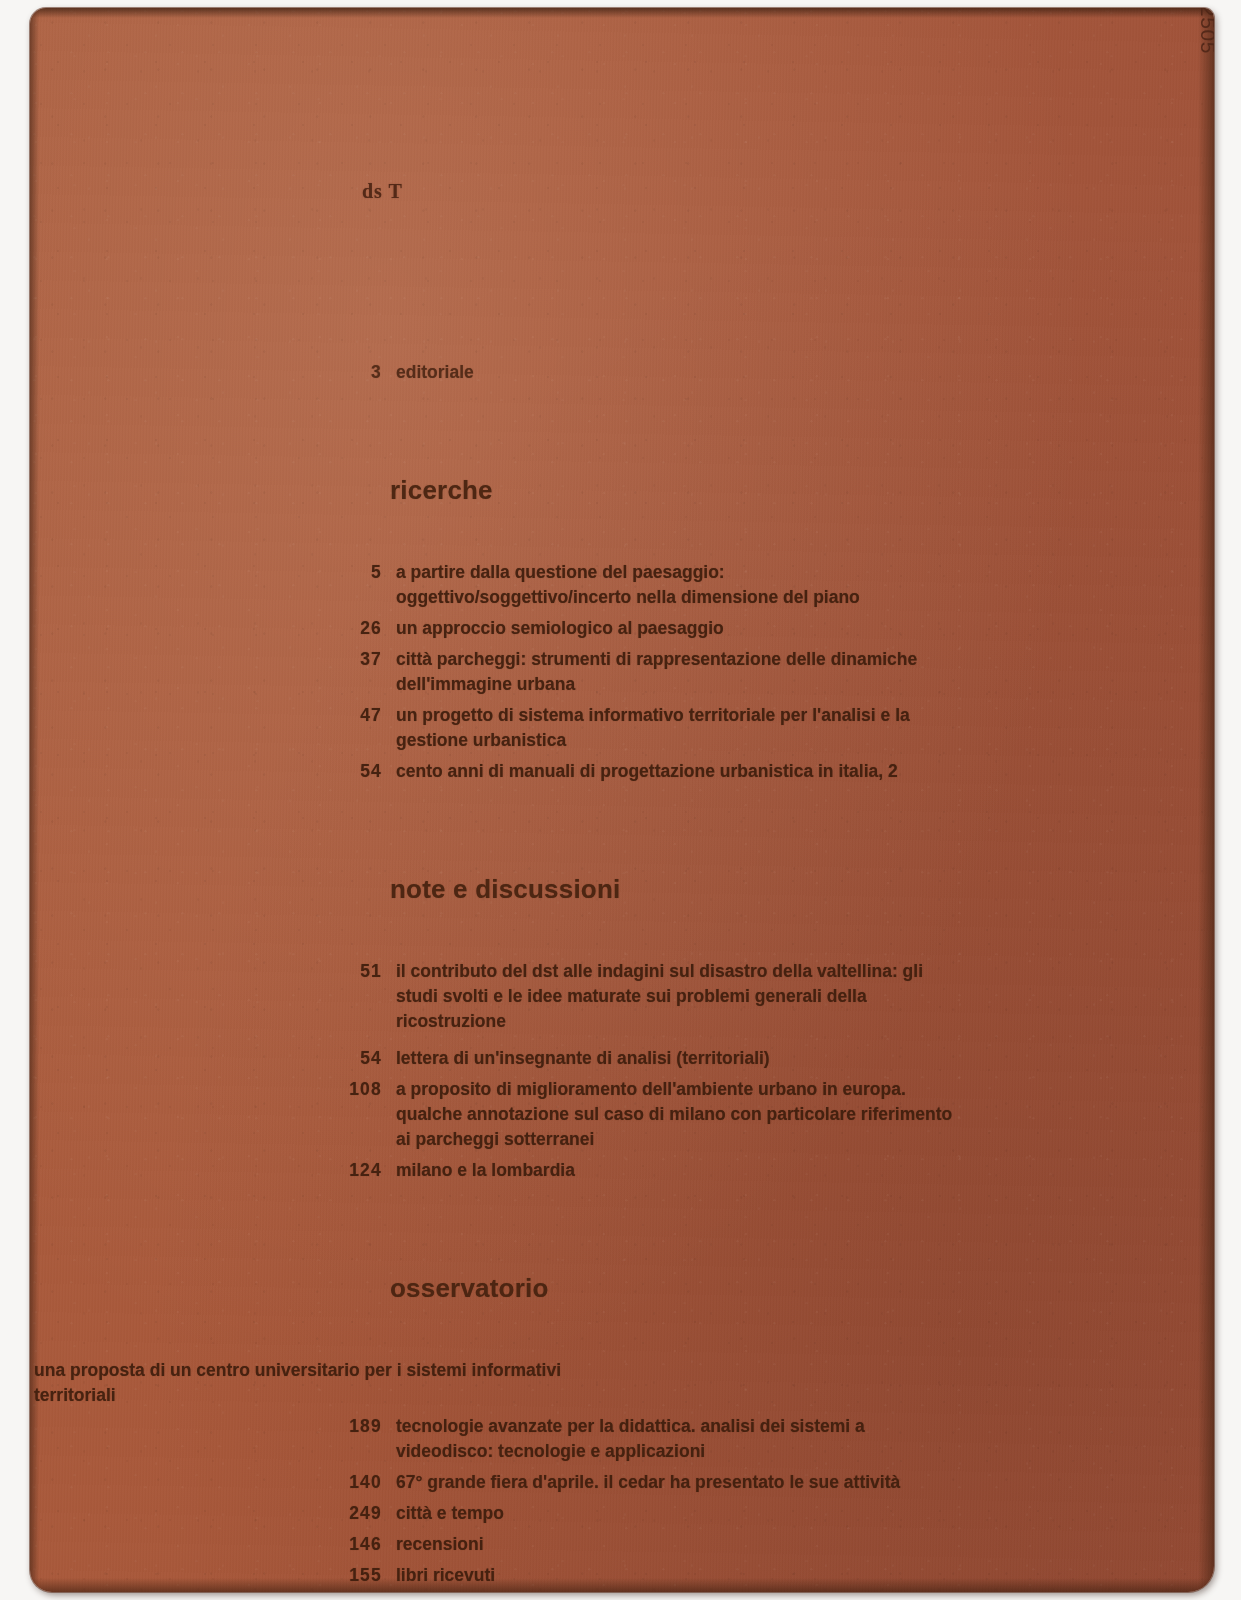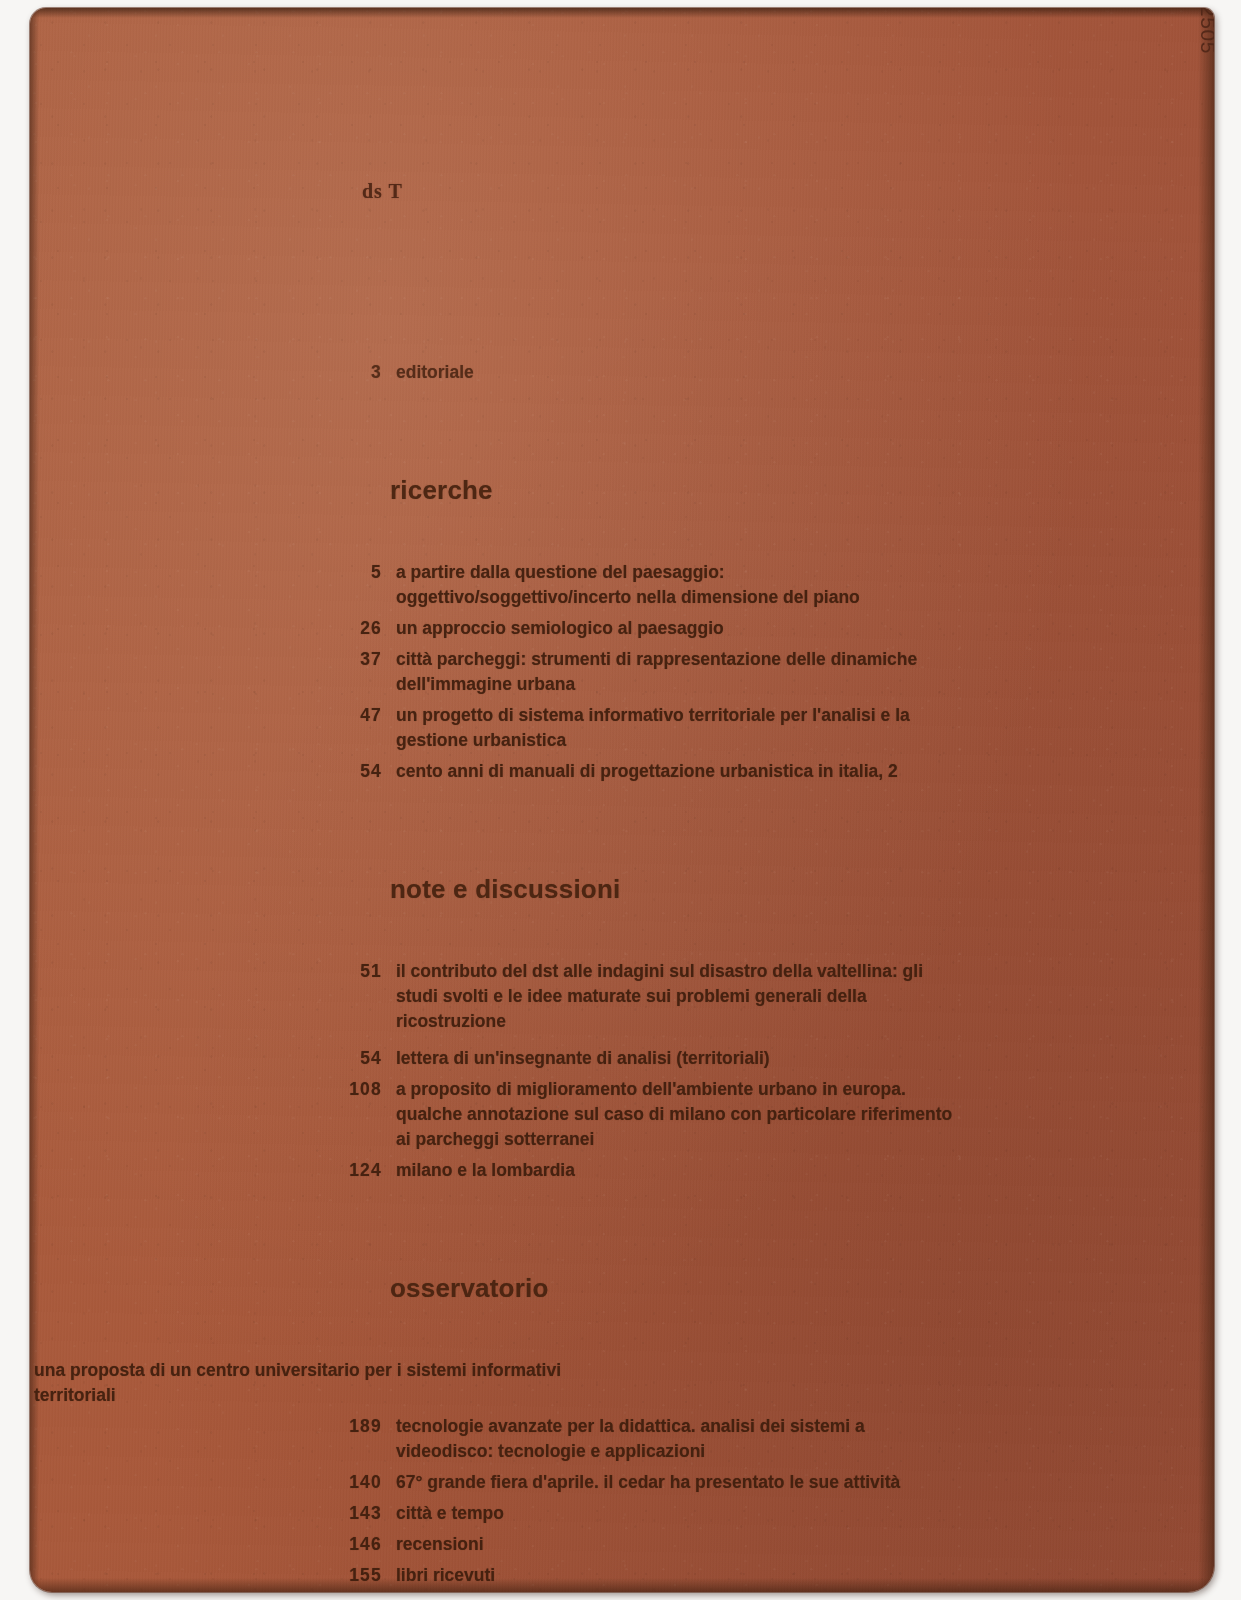--- a/index.html
+++ b/index.html
@@ -279,21 +279,21 @@
           <span class="num">189</span>
           <span class="title">tecnologie avanzate per la didattica. analisi dei sistemi a videodisco: tecnologie e applicazioni</span>
         </div>
         <div class="gap-s"></div>
         <div class="entry">
           <span class="num">140</span>
           <span class="title">67° grande fiera d'aprile. il cedar ha presentato le sue attività</span>
         </div>
         <div class="gap-s"></div>
         <div class="entry">
-          <span class="num">143</span>
+          <span class="num">249</span>
           <span class="title">città e tempo</span>
         </div>
         <div class="gap-s"></div>
         <div class="entry">
           <span class="num">146</span>
           <span class="title">recensioni</span>
         </div>
         <div class="gap-s"></div>
         <div class="entry">
           <span class="num">155</span>

